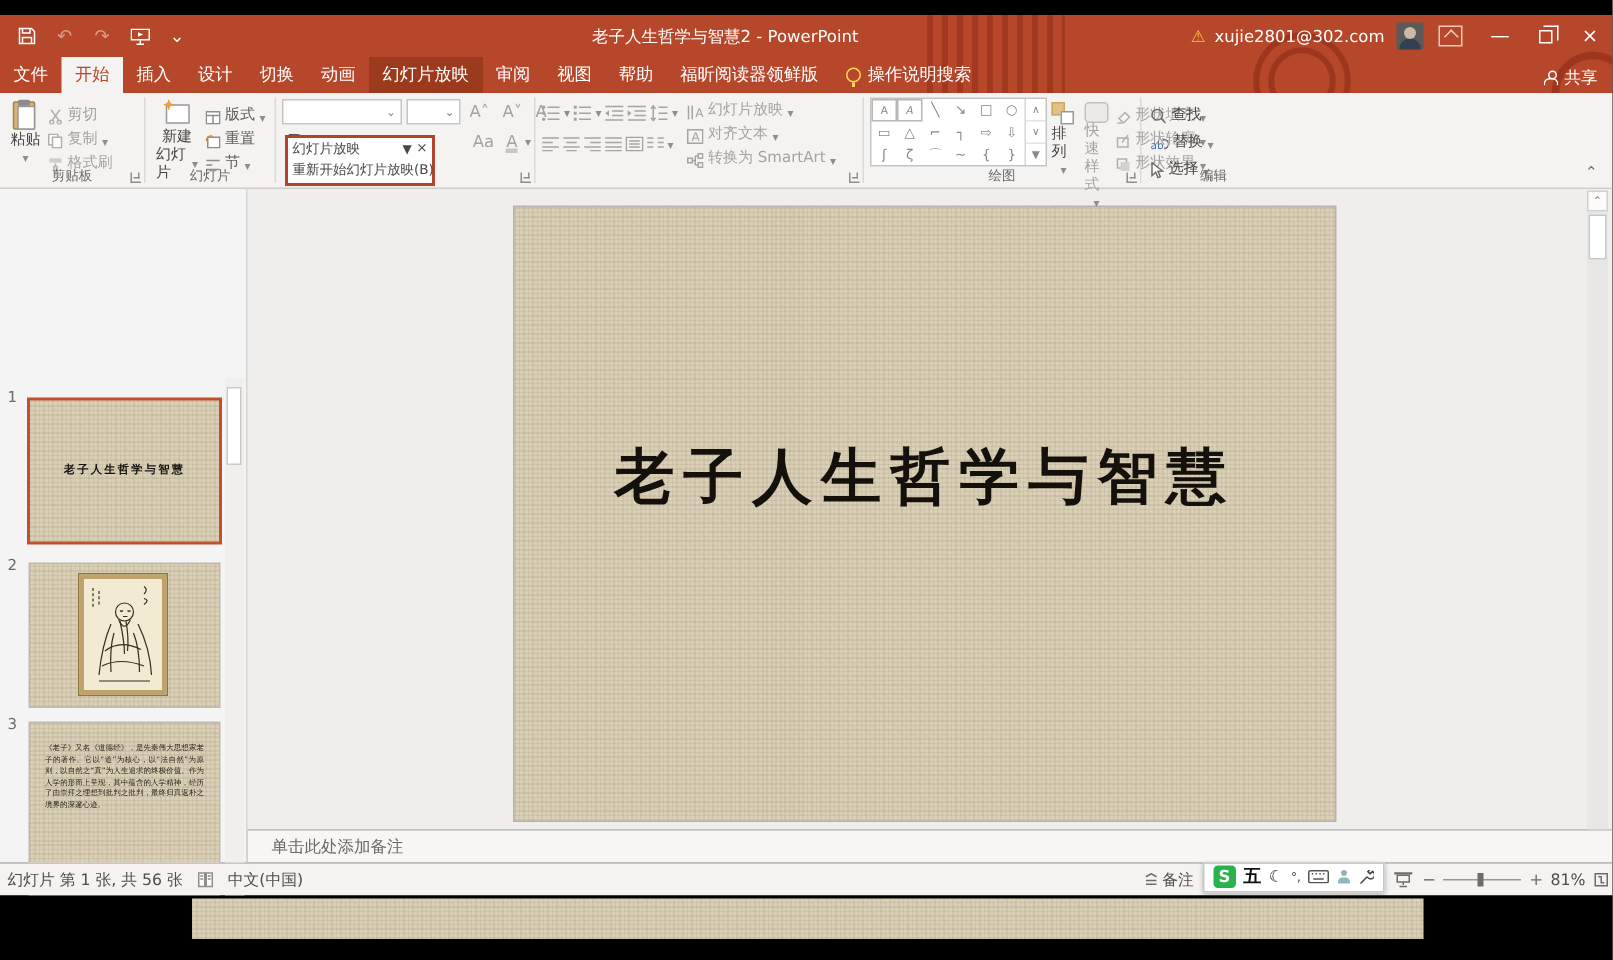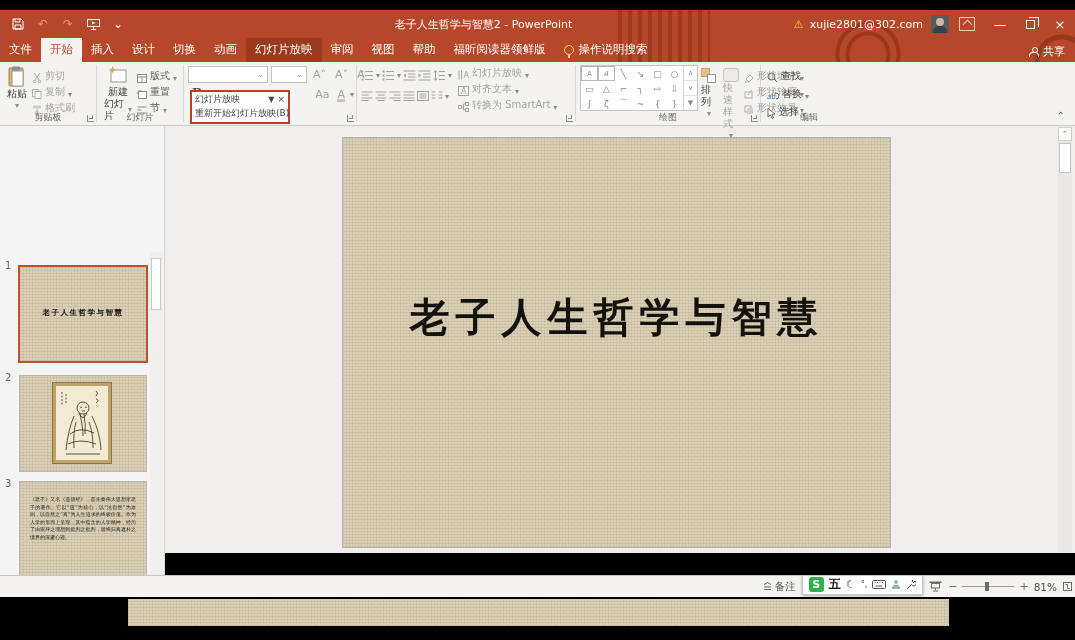--- a/index.html
+++ b/index.html
@@ -580,22 +580,33 @@
 
   <div class="slide linen">
     <div class="slide-title">老子人生哲学与智慧</div>
   </div>
 
   <div class="vscroll">
     <span class="vup">⌃</span>
     <span class="vthumb"></span>
   </div>
 
+  <div class="notes">
+    <span>单击此处添加备注</span>
+  </div>
 
   <div class="status">
+    <div class="st-l">
+      <span>幻灯片 第 1 张, 共 56 张</span>
+      <svg class="ic" width="10" height="11" viewBox="0 0 10 11">
+          <path d="M0.5 1 h4 v9 h-4 z M5.5 1 h4 v9 h-4 z" fill="#fff" stroke="#8f8d8b"></path>
+          <path d="M1.5 3 h2 M1.5 5 h2 M6.5 3 h2 M6.5 5 h2" stroke="#8f8d8b"></path>
+        </svg>
+      <span>中文(中国)</span>
+    </div>
     <div class="st-r">
       <span class="notes-toggle">
         <svg class="ic" width="9" height="9" viewBox="0 0 9 9">
             <path d="M1 2.5 L4.5 0.5 L8 2.5 M1 5 h7 M1 7.5 h7" stroke="#6e6c6a" fill="none"></path>
           </svg>
         <span>备注</span>
       </span>
       <div class="sogou">
         <span class="slogo">S</span>
         <span class="wubi">五</span>

